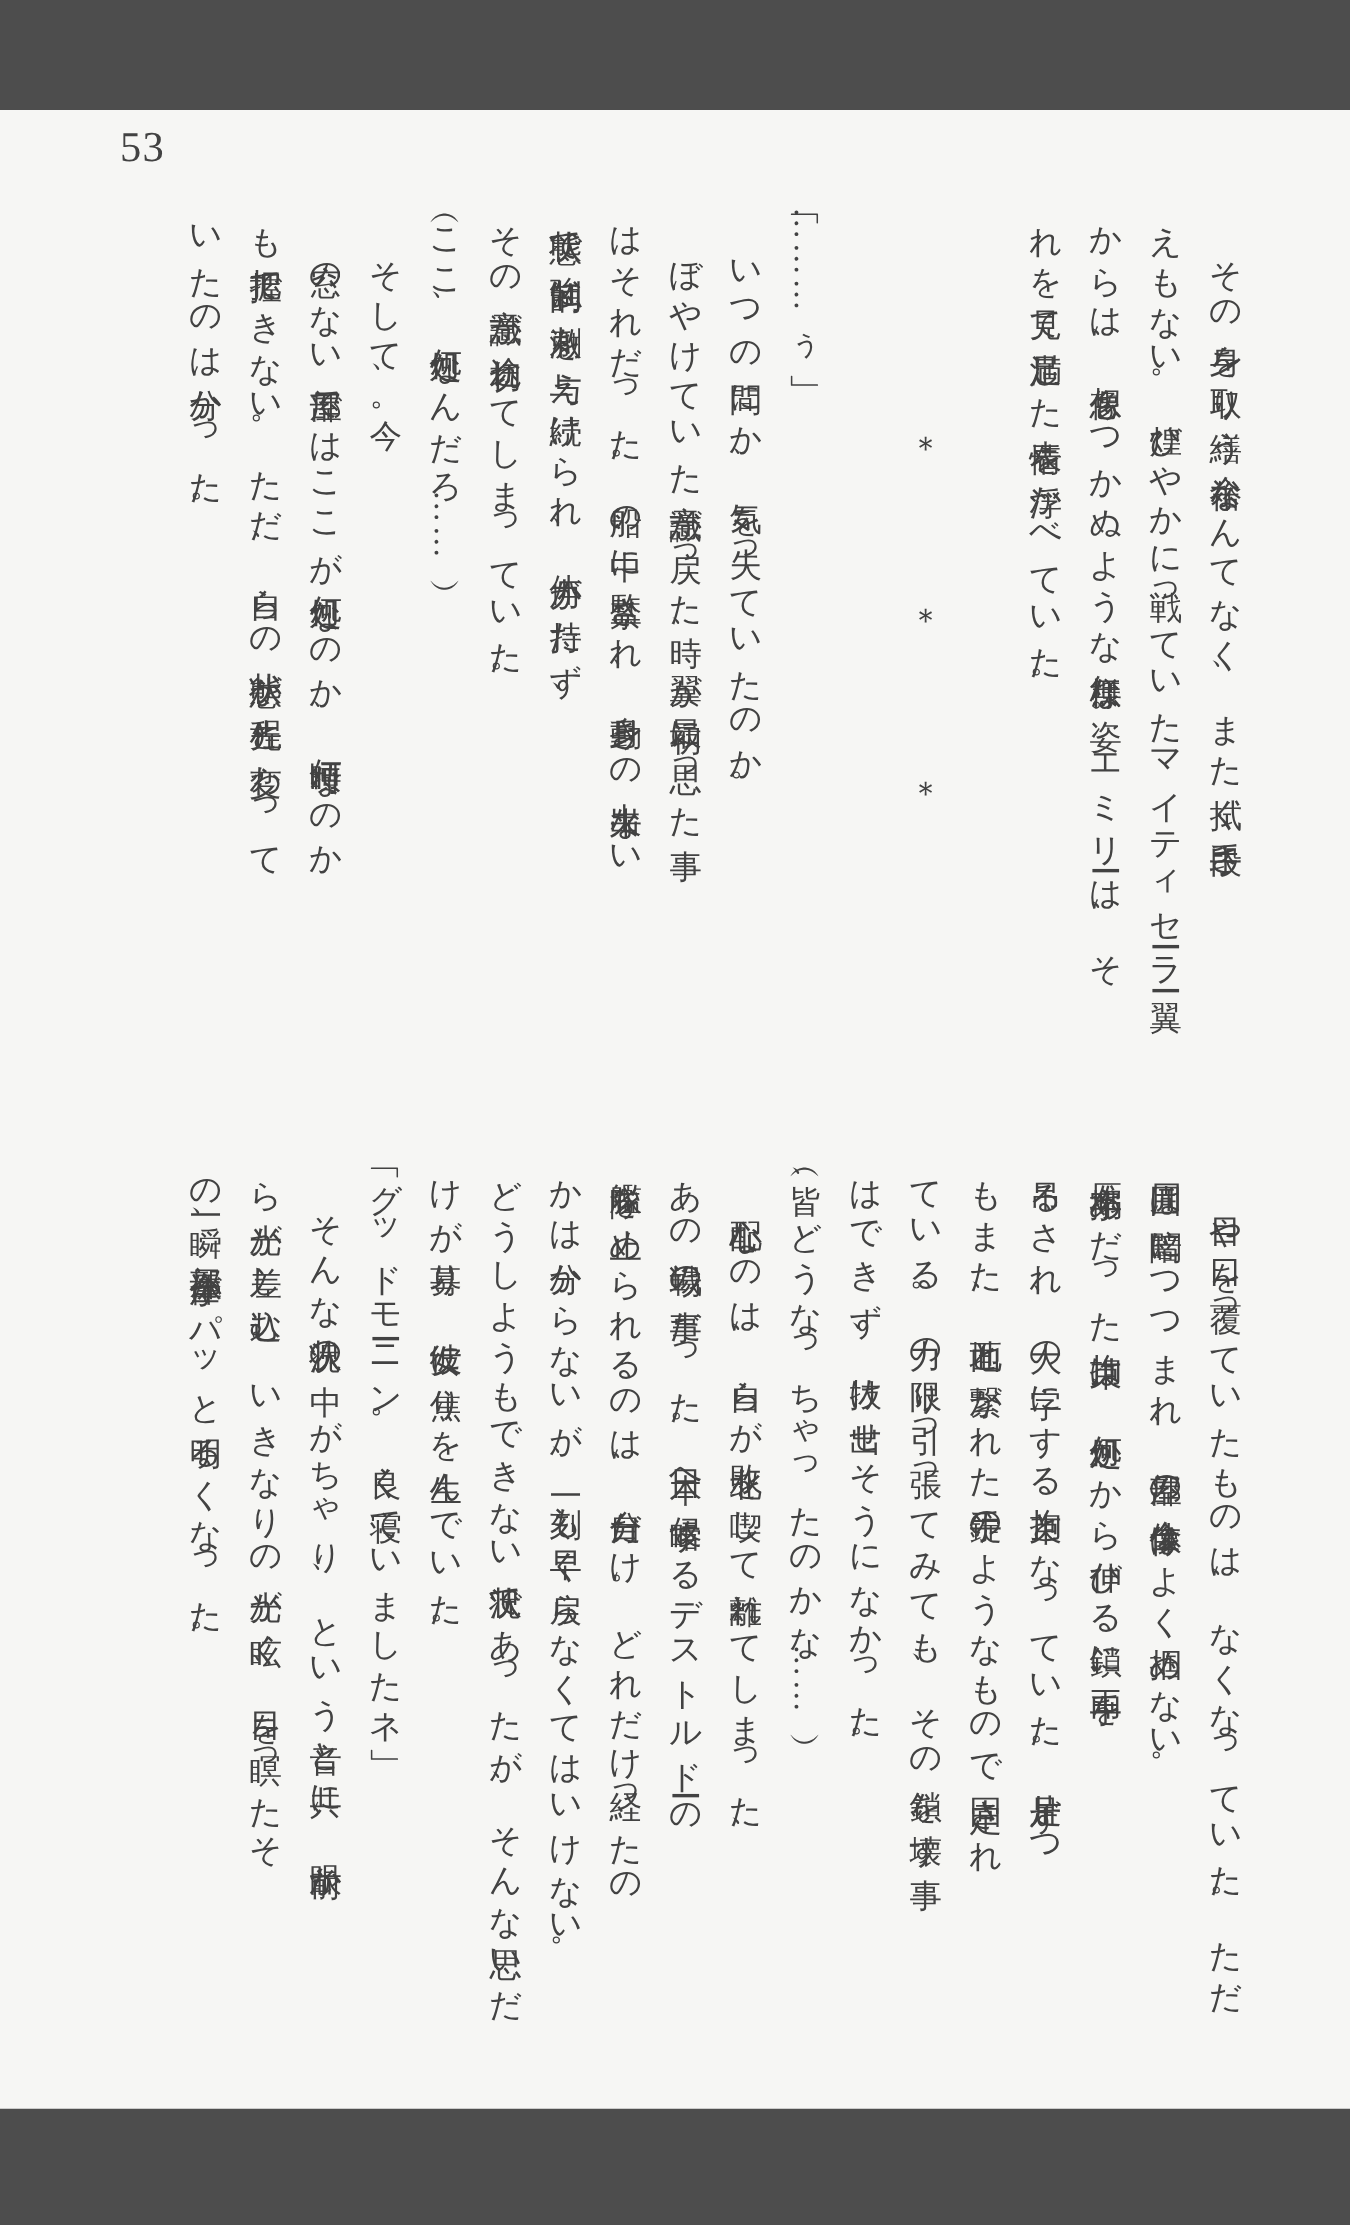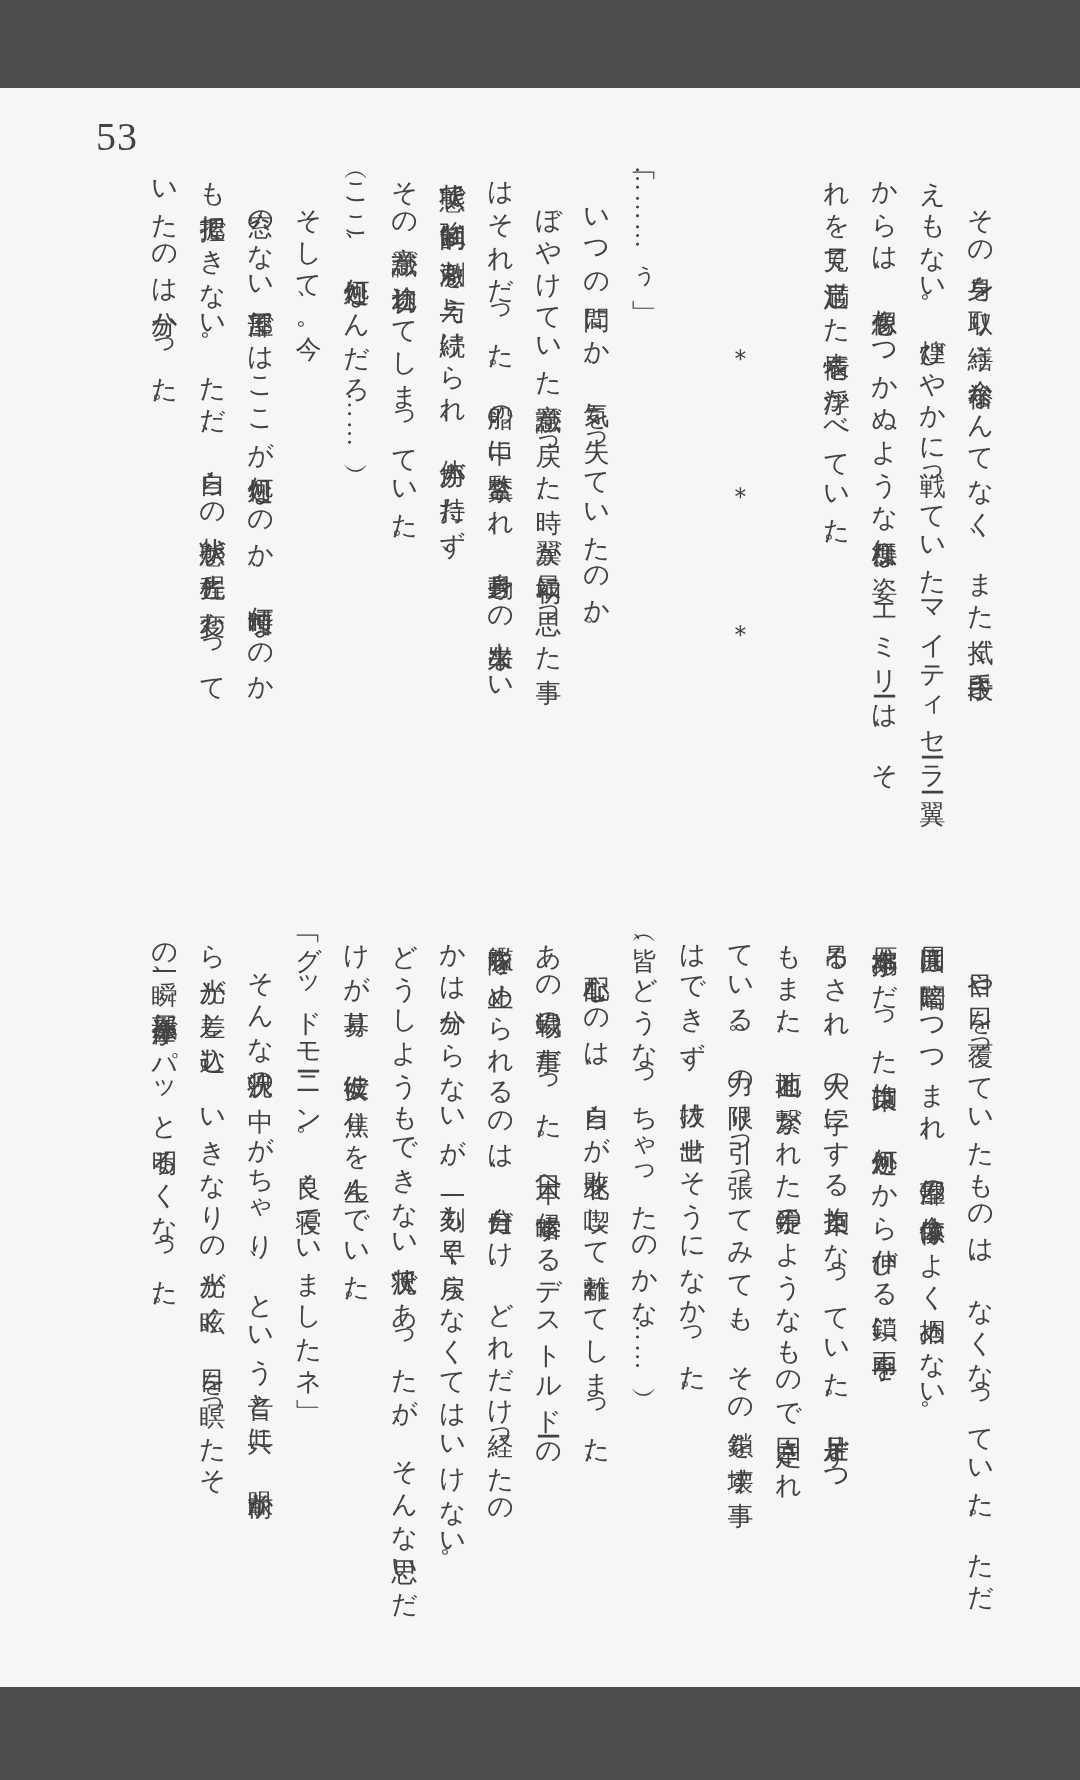--- a/index.html
+++ b/index.html
@@ -20,22 +20,22 @@
     position: absolute;
     left: 0;
     width: 1080px;
     background: var(--bar, #4d4d4d);
   }
   .bar.top { top: 0; height: 88px; }
   .bar.bottom { top: 1687px; height: 93px; }
   .page-number {
     position: absolute;
     left: 96px;
-    top: 113px;
-    font-size: 40px;
+    top: 100px;
+    font-size: 34px;
     color: var(--ink, #3d3d3d);
     letter-spacing: 1px;
   }
   .vblock {
     position: absolute;
     right: 76px;
     writing-mode: vertical-rl;
     text-orientation: mixed;
     font-size: 26px;
     line-height: 48px;

